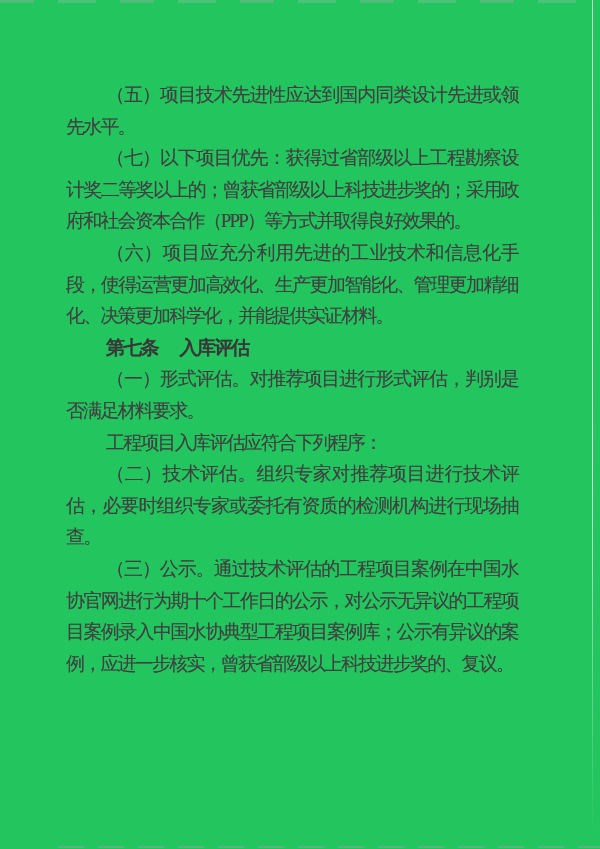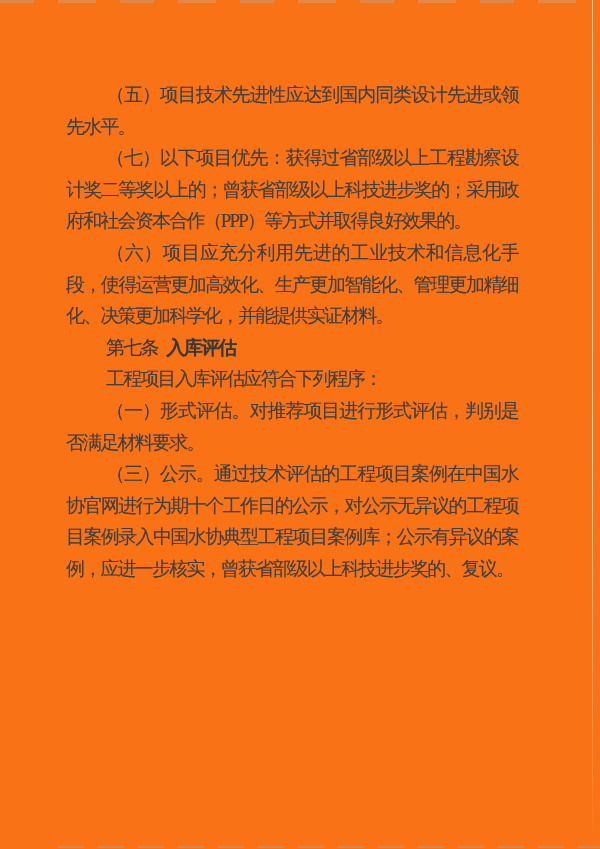--- a/index.html
+++ b/index.html
@@ -8,21 +8,21 @@
     width: 600px;
     height: 849px;
     overflow: hidden;
     font-family: "Liberation Serif", "DejaVu Serif", serif;
   }
   .page {
     position: absolute;
     left: 0; top: 0;
     width: 600px;
     height: 849px;
-    background: #f97316;
+    background: #22c55e;
   }
   
   .scan-edge-top {
     position: absolute;
     left: 0; top: 0;
     width: 600px;
     height: 3px;
     background: repeating-linear-gradient(
       90deg,
       rgba(170,172,172,0.35) 0px, rgba(170,172,172,0.35) 34px,
@@ -65,23 +65,23 @@
   }
   .para {
     margin: 0;
     text-indent: 40px;
   }
   .bold {
     font-weight: 700;
     color: #383838;
   }
   .lead {
-    font-weight: 400;
+    font-weight: 700;
     color: #383838;
-    margin-right: 9px;
+    margin-right: 22px;
   }
 </style>
 </head>
 <body>
 
 <div class="page">
 
   <div class="scan-edge-top"></div>
   <div class="scan-edge-right"></div>
   <div class="scan-edge-bottom"></div>
@@ -89,22 +89,23 @@
   <div class="text-block">
 
     <p class="para">（五）项目技术先进性应达到国内同类设计先进或领先水平。</p>
 
     <p class="para">（七）以下项目优先：获得过省部级以上工程勘察设计奖二等奖以上的；曾获省部级以上科技进步奖的；采用政府和社会资本合作（PPP）等方式并取得良好效果的。</p>
 
     <p class="para">（六）项目应充分利用先进的工业技术和信息化手段，使得运营更加高效化、生产更加智能化、管理更加精细化、决策更加科学化，并能提供实证材料。</p>
 
     <p class="para"><span class="lead">第七条</span><span class="bold">入库评估</span></p>
 
+    <p class="para">（一）形式评估。对推荐项目进行形式评估，判别是否满足材料要求。</p>
+
     <p class="para">工程项目入库评估应符合下列程序：</p>
 
-    <p class="para">（一）形式评估。对推荐项目进行形式评估，判别是否满足材料要求。</p>
-
+    <p class="para">（二）技术评估。组织专家对推荐项目进行技术评估，必要时组织专家或委托有资质的检测机构进行现场抽查。</p>
 
     <p class="para">（三）公示。通过技术评估的工程项目案例在中国水协官网进行为期十个工作日的公示，对公示无异议的工程项目案例录入中国水协典型工程项目案例库；公示有异议的案例，应进一步核实，曾获省部级以上科技进步奖的、复议。</p>
 
 
   </div>
 </div>
 
 </body></html>

